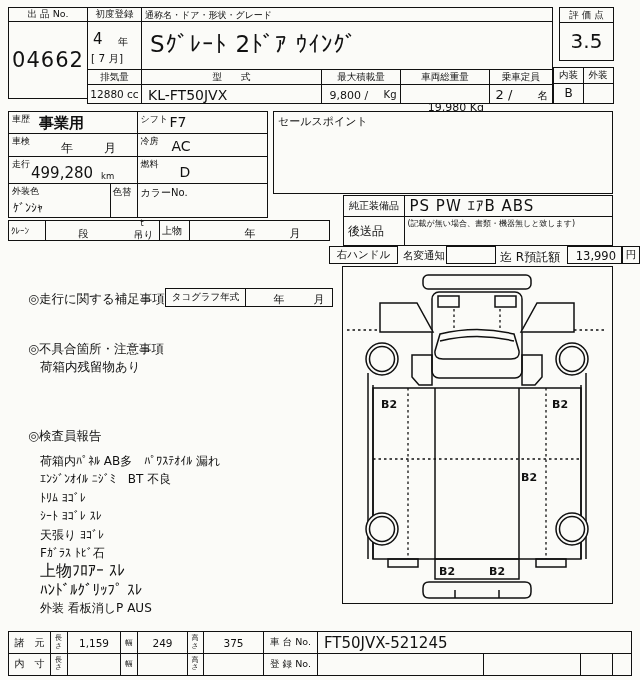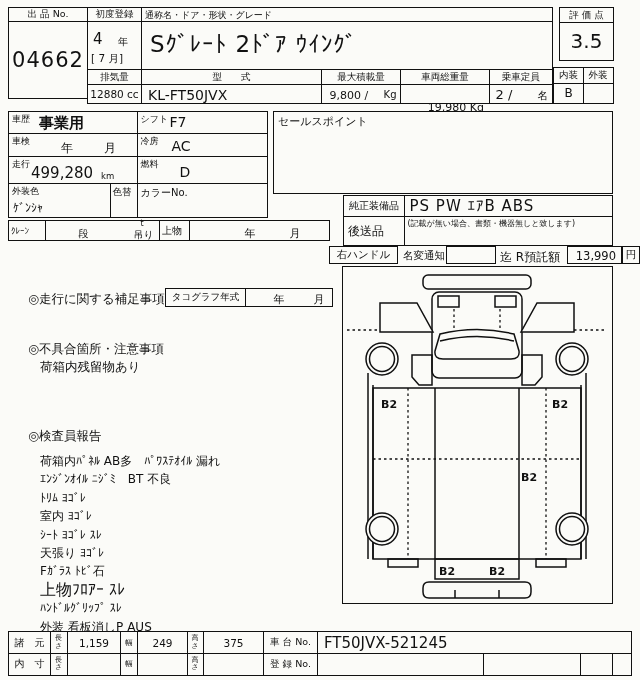--- a/index.html
+++ b/index.html
@@ -200,26 +200,25 @@
   </div>
 
   <span class="nob txt" style="left:28px;top:341px;font-size:12.5px;">◎不具合箇所・注意事項</span>
   <span class="nob txt" style="left:40px;top:359px;font-size:12.5px;">荷箱内残留物あり</span>
 
   <span class="nob txt" style="left:28px;top:428px;font-size:12.5px;">◎検査員報告</span>
   <div class="nob" style="left:40px;top:446px;width:300px;margin-top:6px;">
     <div style="font-size:12px;line-height:18.4px;" class="txt">荷箱内ﾊﾟﾈﾙ AB多　ﾊﾟﾜｽﾃｵｲﾙ 漏れ</div>
     <div style="font-size:12px;line-height:18.4px;" class="txt">ｴﾝｼﾞﾝｵｲﾙ ﾆｼﾞﾐ　BT 不良</div>
     <div style="font-size:12px;line-height:18.4px;" class="txt">ﾄﾘﾑ ﾖｺﾞﾚ</div>
-    <div style="font-size:12px;line-height:18.4px;" class="txt">室内 ﾖｺﾞﾚ</div>
     <div style="font-size:12px;line-height:18.4px;" class="txt">ｼｰﾄ ﾖｺﾞﾚ ｽﾚ</div>
     <div style="font-size:12px;line-height:18.4px;" class="txt">天張り ﾖｺﾞﾚ</div>
     <div style="font-size:12px;line-height:18.4px;" class="txt">Fｶﾞﾗｽ ﾄﾋﾞ石</div>
     <div style="font-size:16px;line-height:18.4px;" class="txt">上物ﾌﾛｱｰ ｽﾚ</div>
-    <div style="font-size:12px;line-height:18.4px;" class="txt">ﾊﾝﾄﾞﾙｸﾞﾘｯﾌﾟ ｽﾚ</div>
+    <div style="font-size:15px;line-height:18.4px;" class="txt">ﾊﾝﾄﾞﾙｸﾞﾘｯﾌﾟ ｽﾚ</div>
     <div style="font-size:12px;line-height:18.4px;" class="txt">外装 看板消しP AUS</div>
   </div>
 
   <div class="box" style="left:342px;top:266px;width:271px;height:338px;">
     <svg width="268" height="335" viewBox="0 0 268 335">
 
       <rect class="ln" x="80" y="8" width="108" height="14" rx="5"></rect>
 
       <rect class="ln" x="89" y="25" width="90" height="86" rx="7"></rect>
 

